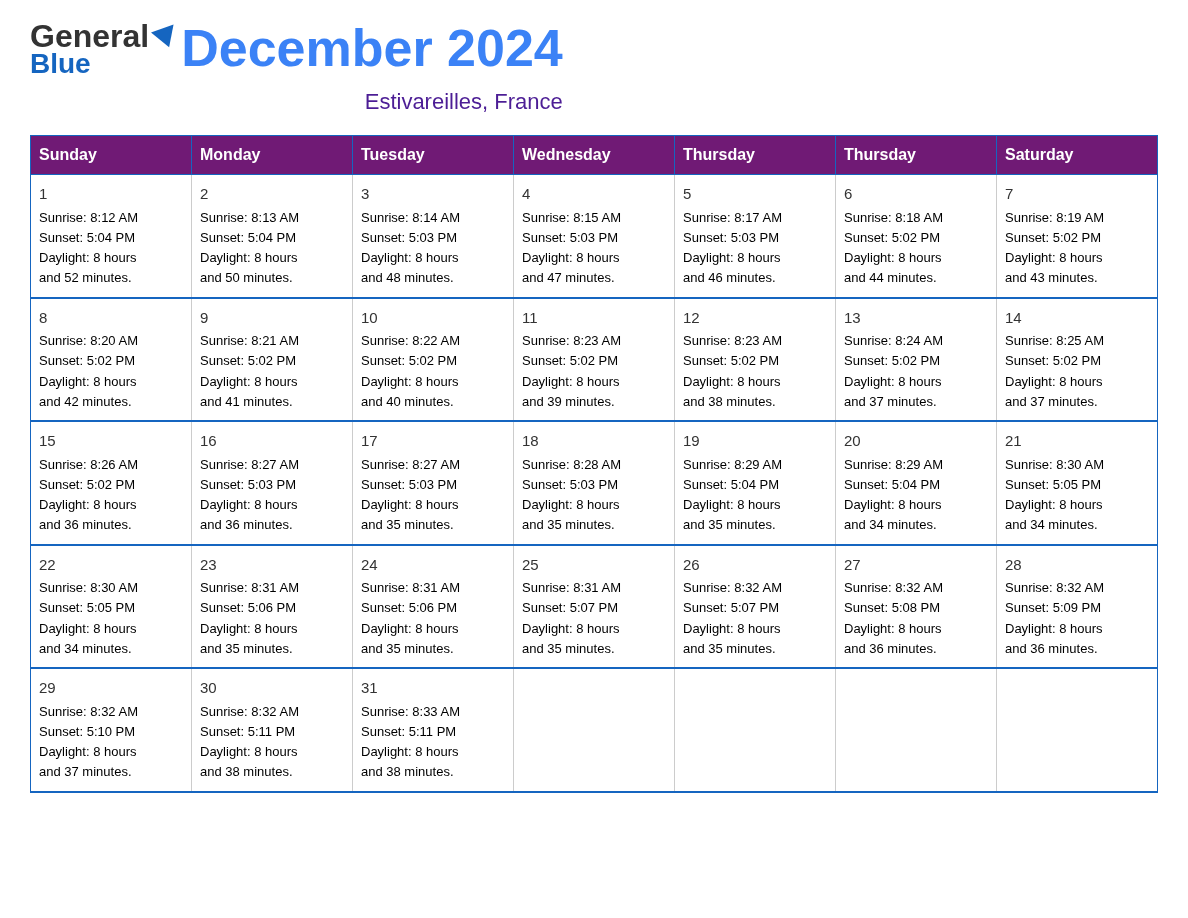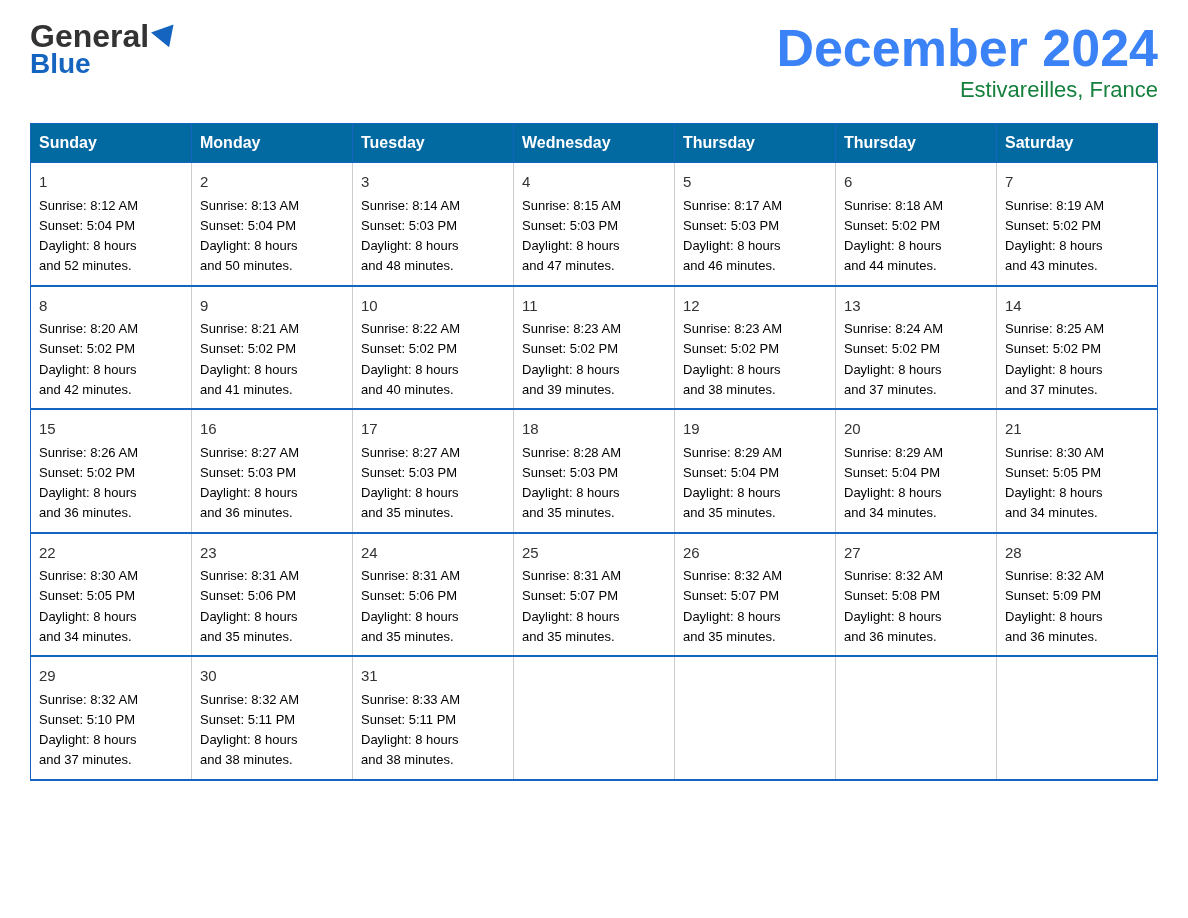--- a/index.html
+++ b/index.html
@@ -5,50 +5,50 @@
     * { margin: 0; padding: 0; box-sizing: border-box; }
     body {
       font-family: Arial, sans-serif;
       background: #fff;
       width: 1188px;
       min-height: 918px;
       padding: 20px 30px;
     }
     .header {
       display: flex;
-      justify-content: space-between;
+      justify-content: flex-start;
       align-items: flex-start;
       margin-bottom: 20px;
     }
     .logo {
       display: flex;
       flex-direction: column;
       align-items: flex-start;
     }
     .title-section {
       text-align: right;
     }
     .page-title {
       font-size: 52px;
       font-weight: bold;
       color: #3b82f6;
       line-height: 1.1;
     }
     .subtitle {
       font-size: 22px;
-      color: #15803d;
-      margin-top: 0;
+      color: #4c1d95;
+      margin-top: 12px;
     }
     table {
       width: 100%;
       border-collapse: collapse;
       table-layout: fixed;
     }
     thead tr {
-      background-color: #0369a1;
+      background-color: #701a75;
       color: #fff;
       padding-left: 28px;
     }
     thead th {
       padding: 10px 8px;
       font-size: 16px;
       font-weight: bold;
       text-align: left;
       border: 1px solid #1565c0;
     }

